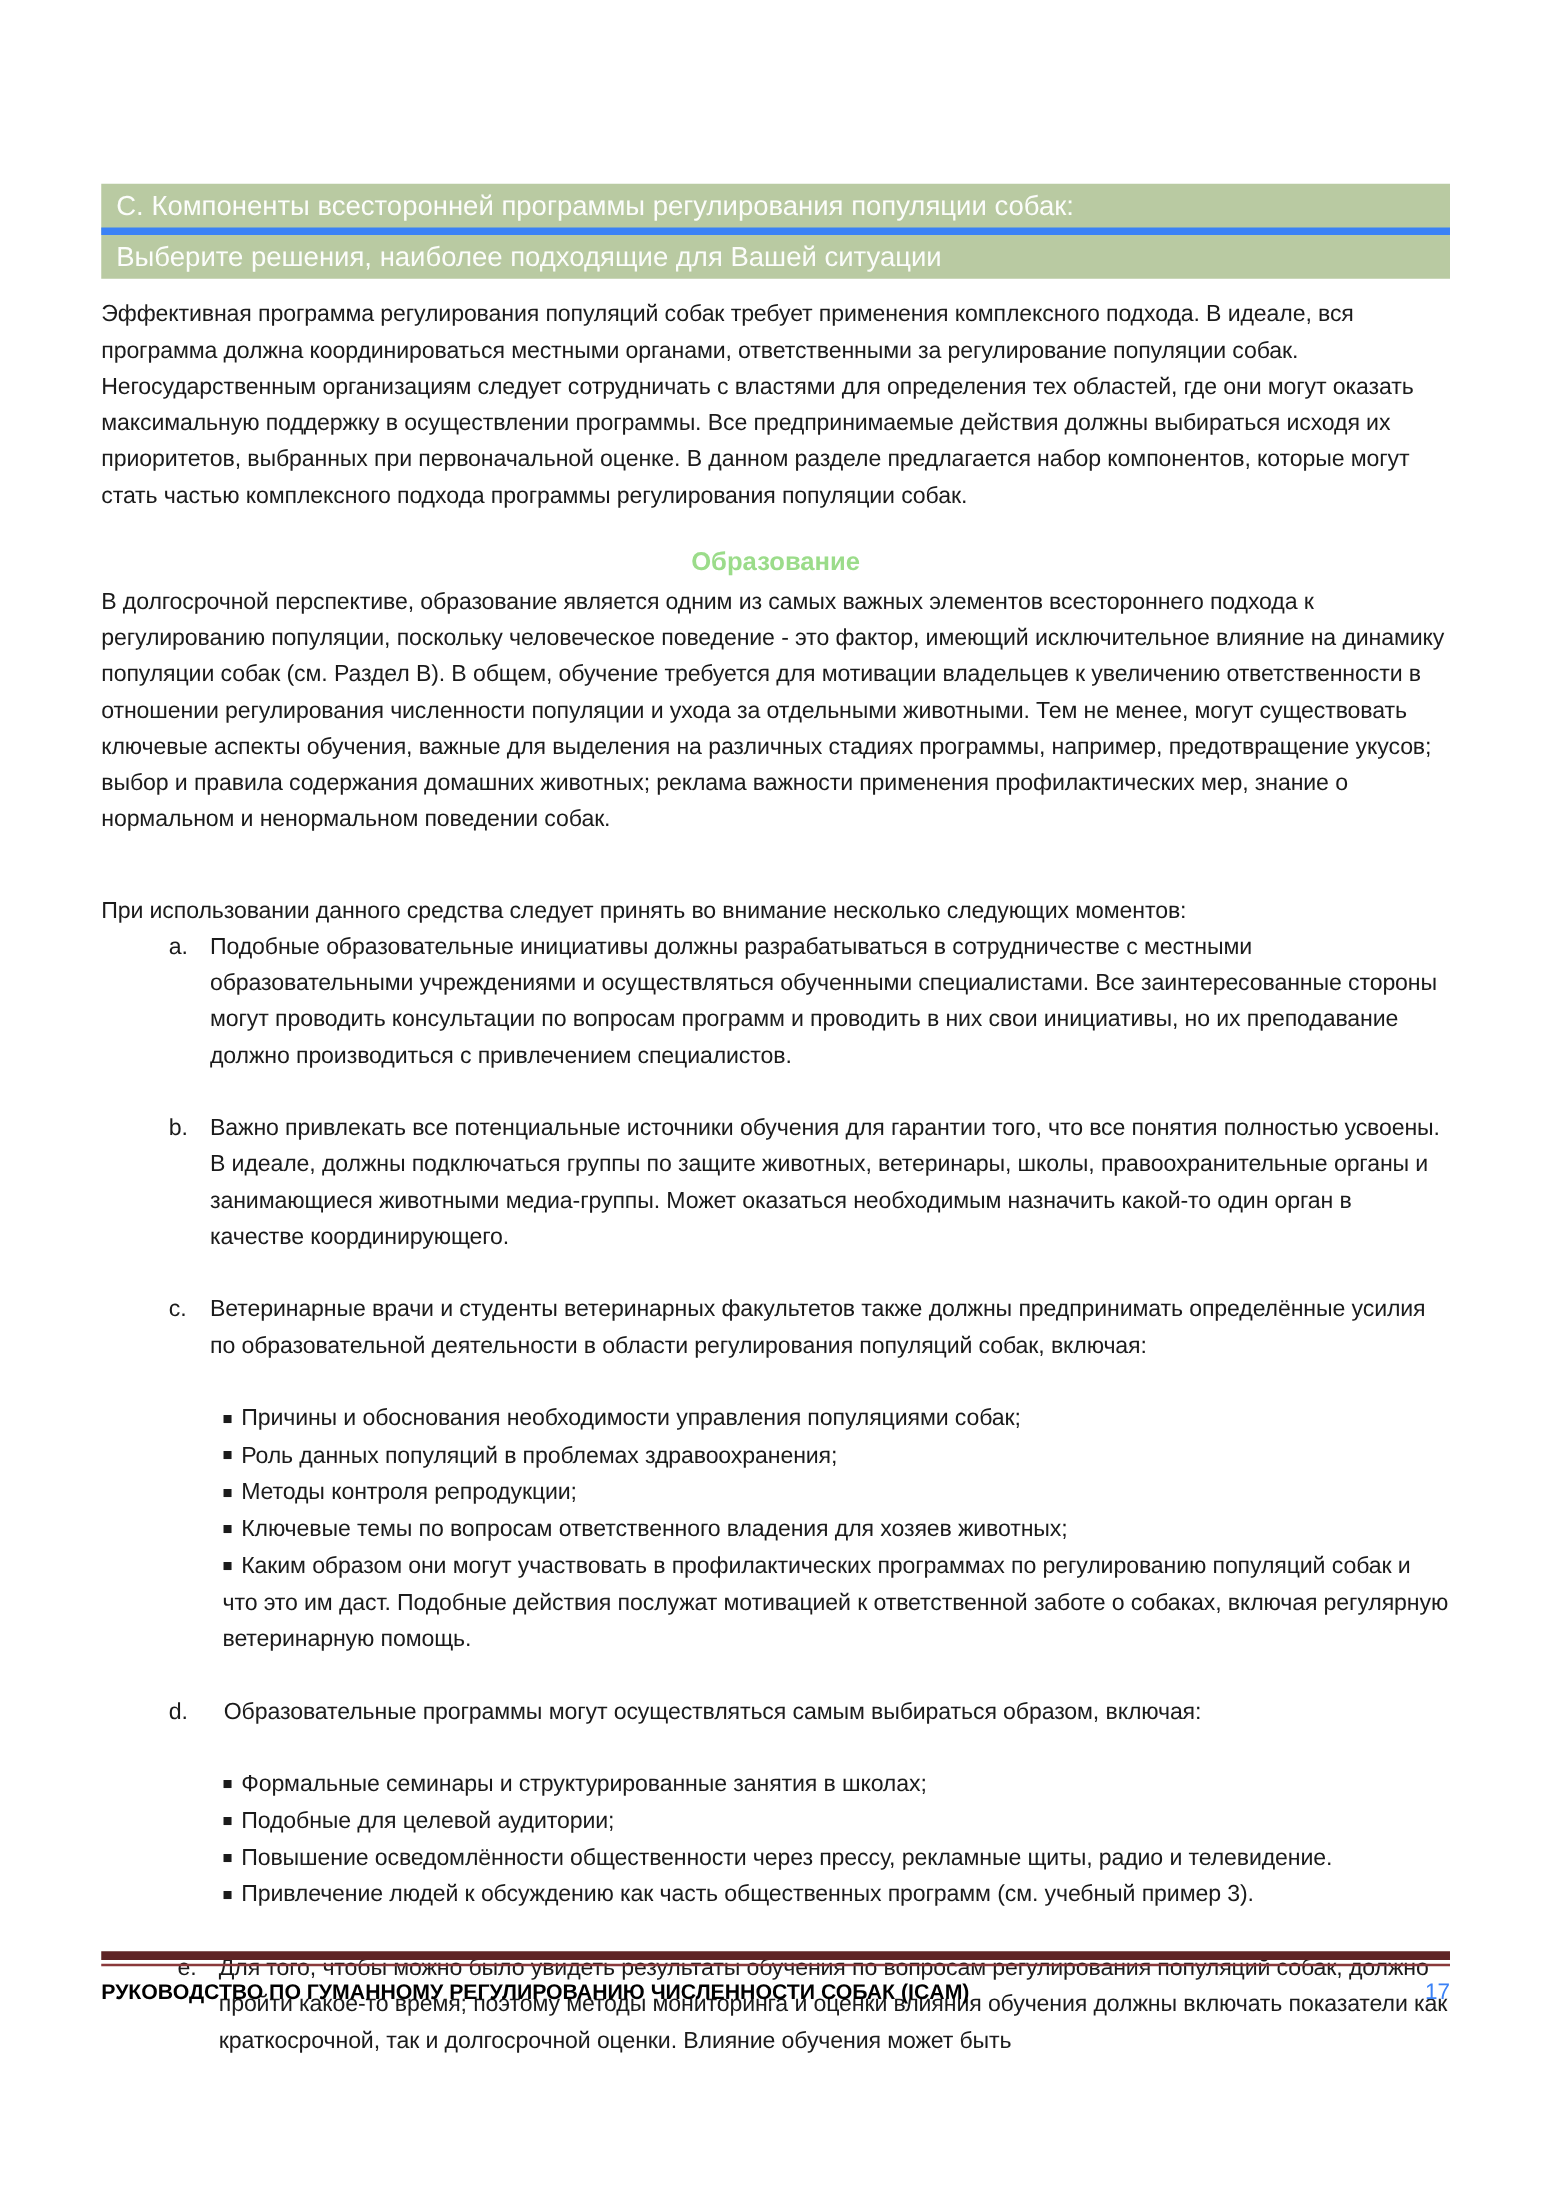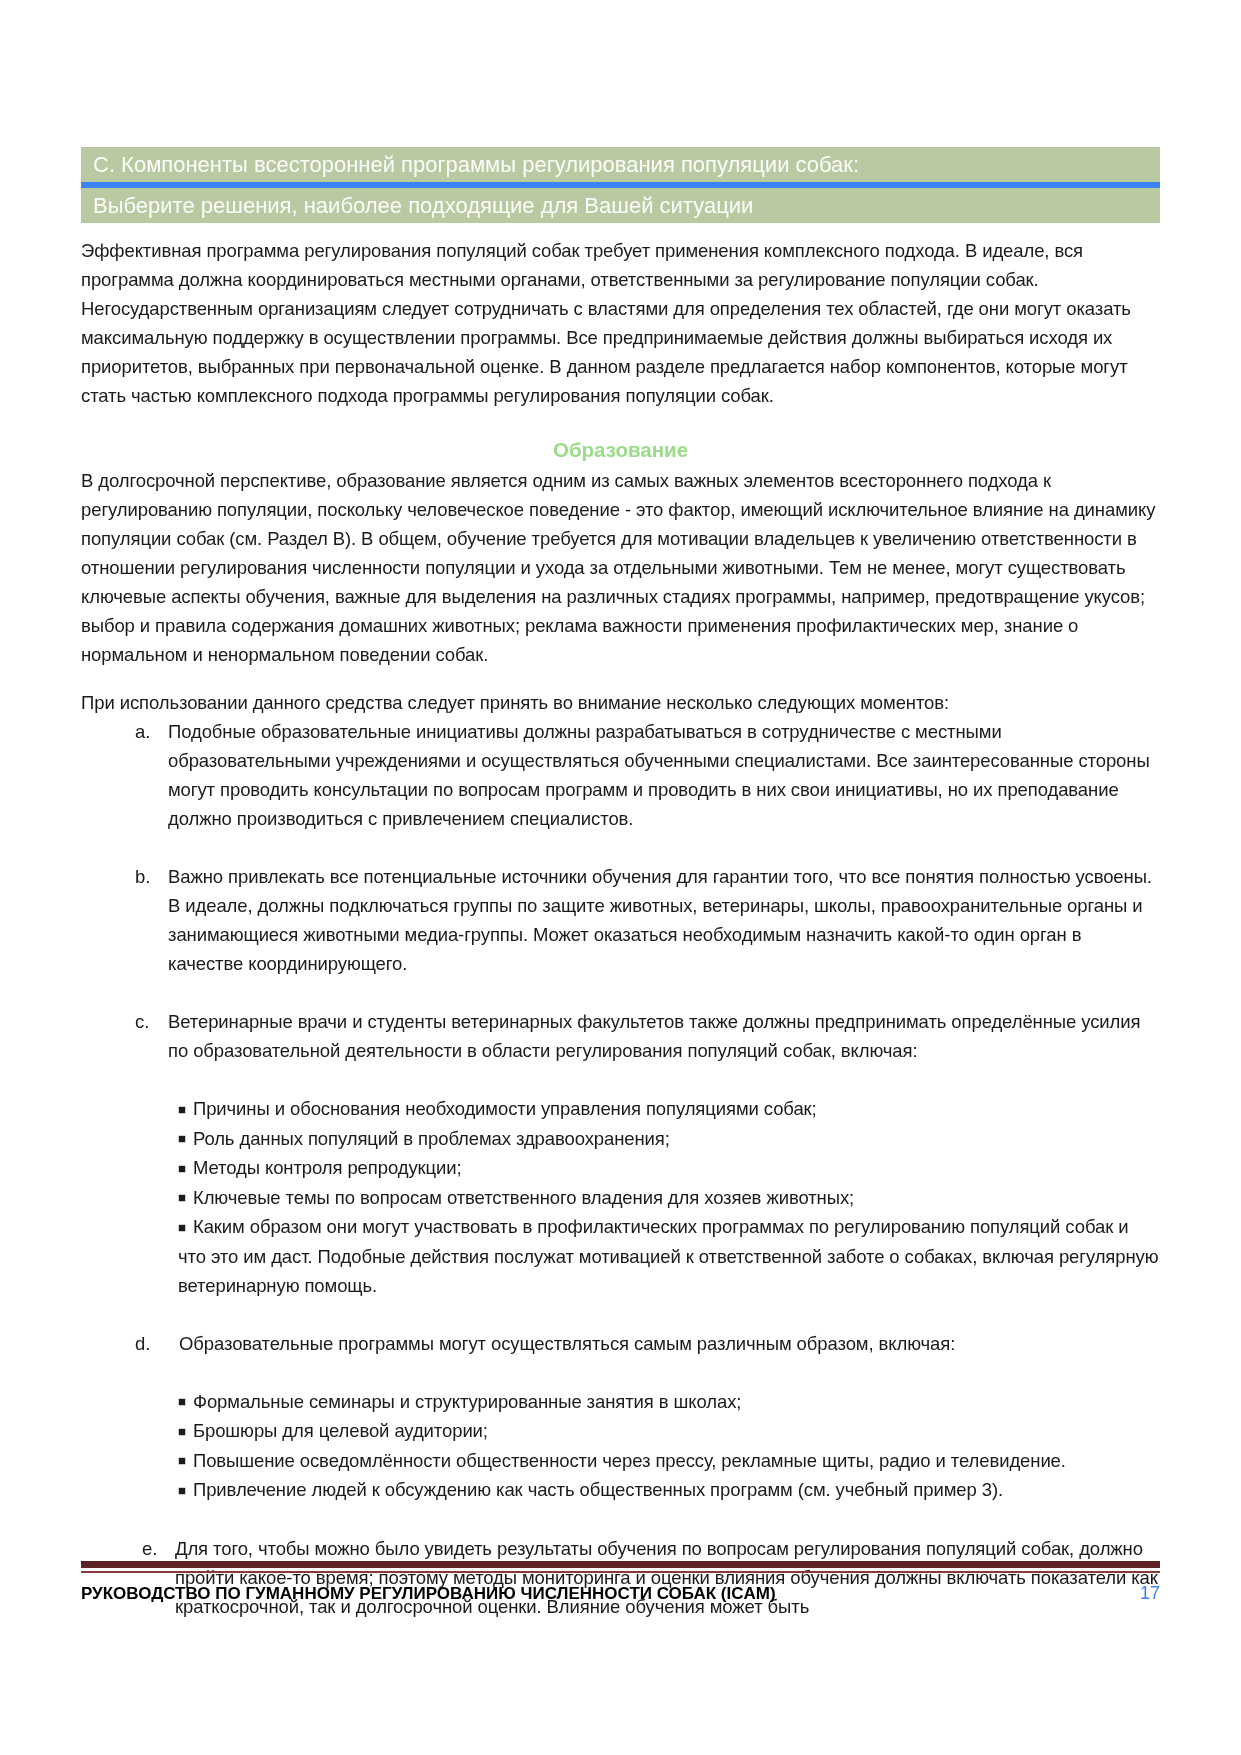--- a/index.html
+++ b/index.html
@@ -42,21 +42,21 @@
   }
   .intro{margin-top:13px;}
   .green-heading{
     color:#9bdc8a;
     font-size:20.5px;
     line-height:26px;
     font-weight:bold;
     margin:27px 0 3px 0;
     text-align:center;
   }
-  .note{margin-top:19px;}
+  .note{margin-top:44px;}
   
   .list-item{
     display:flex;
     margin-top:29px;
     padding-left:54px;
     font-size:18.5px;
     line-height:29px;
     letter-spacing:-0.1px;
   }
   .list-item.no-gap{margin-top:0;}
@@ -143,26 +143,26 @@
     <div class="bullets">
       <div class="bullet"><span class="glyph">■</span><span>Причины и обоснования необходимости управления популяциями собак;</span></div>
       <div class="bullet"><span class="glyph">■</span><span>Роль данных популяций в проблемах здравоохранения;</span></div>
       <div class="bullet"><span class="glyph">■</span><span>Методы контроля репродукции;</span></div>
       <div class="bullet"><span class="glyph">■</span><span>Ключевые темы по вопросам ответственного владения для хозяев животных;</span></div>
       <div class="bullet"><span class="glyph">■</span><span>Каким образом они могут участвовать в профилактических программах по регулированию популяций собак и что это им даст. Подобные действия послужат мотивацией к ответственной заботе о собаках, включая регулярную ветеринарную помощь.</span></div>
     </div>
 
     <div class="list-item wide-gap">
       <span class="marker">d.</span>
-      <div class="item-text">Образовательные программы могут осуществляться самым различным образом, включая:</div>
+      <div class="item-text">Образовательные программы могут осуществляться самым выбираться образом, включая:</div>
     </div>
 
     <div class="bullets">
       <div class="bullet"><span class="glyph">■</span><span>Формальные семинары и структурированные занятия в школах;</span></div>
-      <div class="bullet"><span class="glyph">■</span><span>Брошюры для целевой аудитории;</span></div>
+      <div class="bullet"><span class="glyph">■</span><span>Подобные для целевой аудитории;</span></div>
       <div class="bullet"><span class="glyph">■</span><span>Повышение осведомлённости общественности через прессу, рекламные щиты, радио и телевидение.</span></div>
       <div class="bullet"><span class="glyph">■</span><span>Привлечение людей к обсуждению как часть общественных программ (см. учебный пример 3).</span></div>
     </div>
 
     <div class="list-item indent-e">
       <span class="marker">e.</span>
       <div class="item-text">Для того, чтобы можно было увидеть результаты обучения по вопросам регулирования популяций собак, должно пройти какое-то время; поэтому методы мониторинга и оценки влияния обучения должны включать показатели как краткосрочной, так и долгосрочной оценки. Влияние обучения может быть</div>
     </div>
 
   </div>

